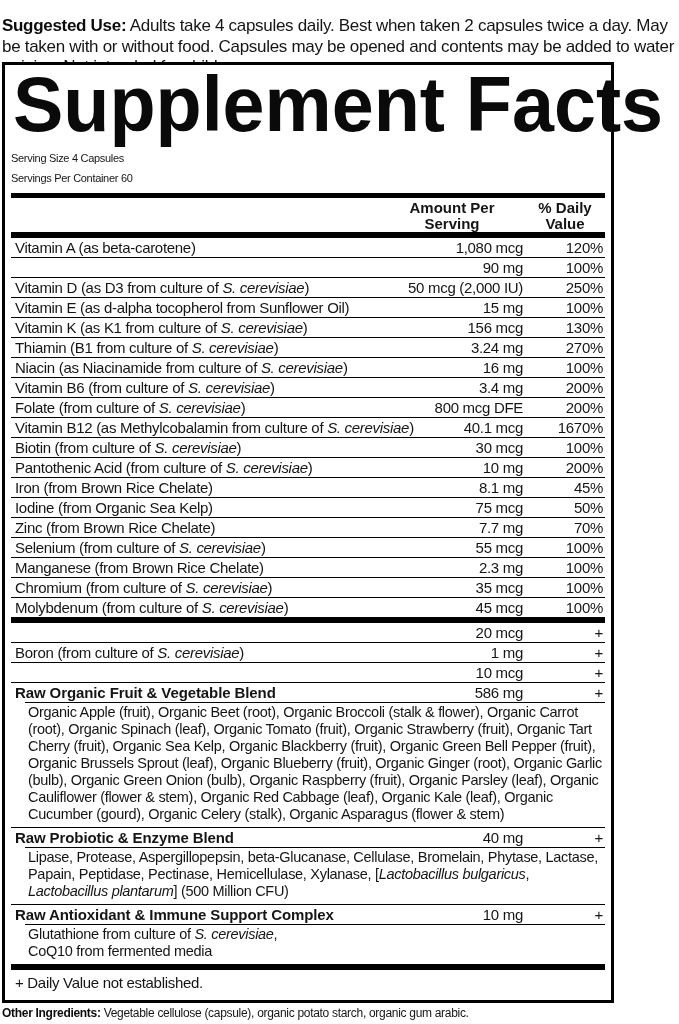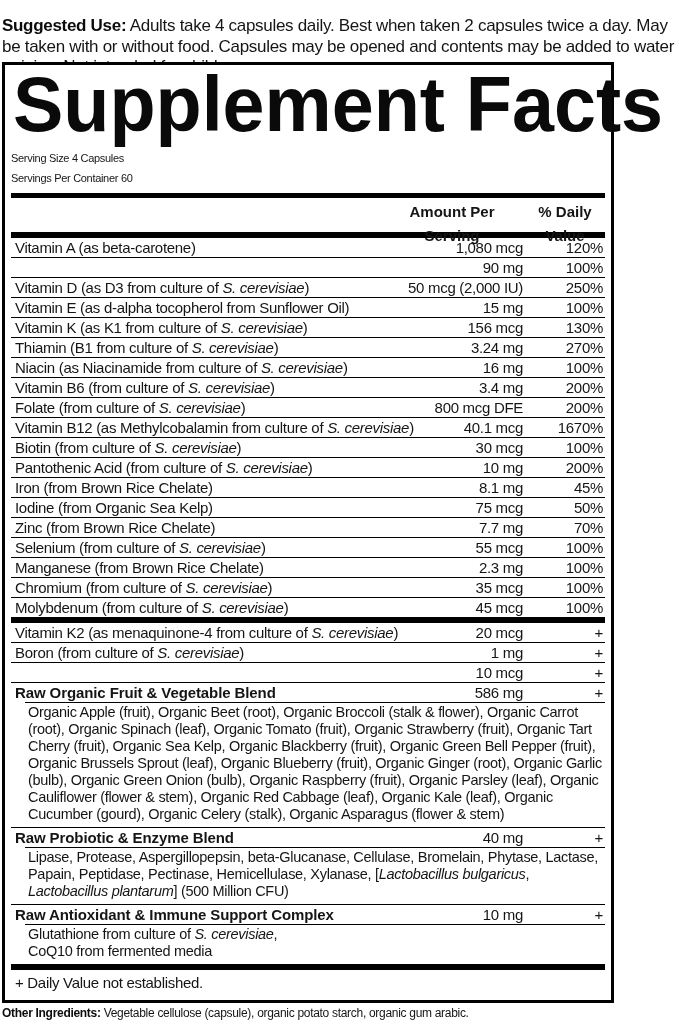--- a/index.html
+++ b/index.html
@@ -13,21 +13,21 @@
   }
   .panel{
     position:absolute;left:2px;top:62px;width:612px;height:941px;
     border:3px solid #000;box-sizing:border-box;padding:0 6px;background:#fff;
   }
   .title-svg{display:block;margin:3px 0 0 2px;}
   .serving{font-size:11px;line-height:20px;letter-spacing:-0.3px;}
   .bar{background:#000;}
   .bar-top{height:5px;margin-top:5px;}
   .bar-mid{height:6px;}
-  .cols-header{position:relative;height:33px;font-weight:bold;font-size:15px;line-height:24px;margin-top:1px;}
+  .cols-header{position:relative;height:33px;font-weight:bold;font-size:15px;line-height:16px;margin-top:1px;}
   .amt-head{position:absolute;right:88px;width:130px;top:1px;text-align:center;}
   .dv-head{position:absolute;right:0;width:80px;top:1px;text-align:center;}
   #rows{margin-top:0;}
   .row{position:relative;height:19px;font-size:15px;line-height:19.5px;letter-spacing:-0.3px;}
   .bt{border-top:1px solid #000;}
   .row .name{position:absolute;left:4px;white-space:nowrap;}
   .row.bold-row .name{font-weight:bold;letter-spacing:-0.1px;}
   .row .amt{position:absolute;right:82px;white-space:nowrap;}
   .row .dv{position:absolute;right:2px;white-space:nowrap;}
   .detail{
@@ -157,21 +157,20 @@
     <span class="amt">35 mcg</span>
     <span class="dv">100%</span>
   </div>
         <div class="row bt">
     <span class="name">Molybdenum (from culture of <i>S. cerevisiae</i>)</span>
     <span class="amt">45 mcg</span>
     <span class="dv">100%</span>
   </div>
         <div class="bar bar-mid"></div>
         <div class="row">
-    <span class="name">Vitamin K2 (as menaquinone-4 from culture of <i>S. cerevisiae</i>)</span>
     <span class="amt">20 mcg</span>
     <span class="dv">+</span>
   </div>
         <div class="row bt">
     <span class="name">Boron (from culture of <i>S. cerevisiae</i>)</span>
     <span class="amt">1 mg</span>
     <span class="dv">+</span>
   </div>
         <div class="row bt">
     <span class="amt">10 mcg</span>

